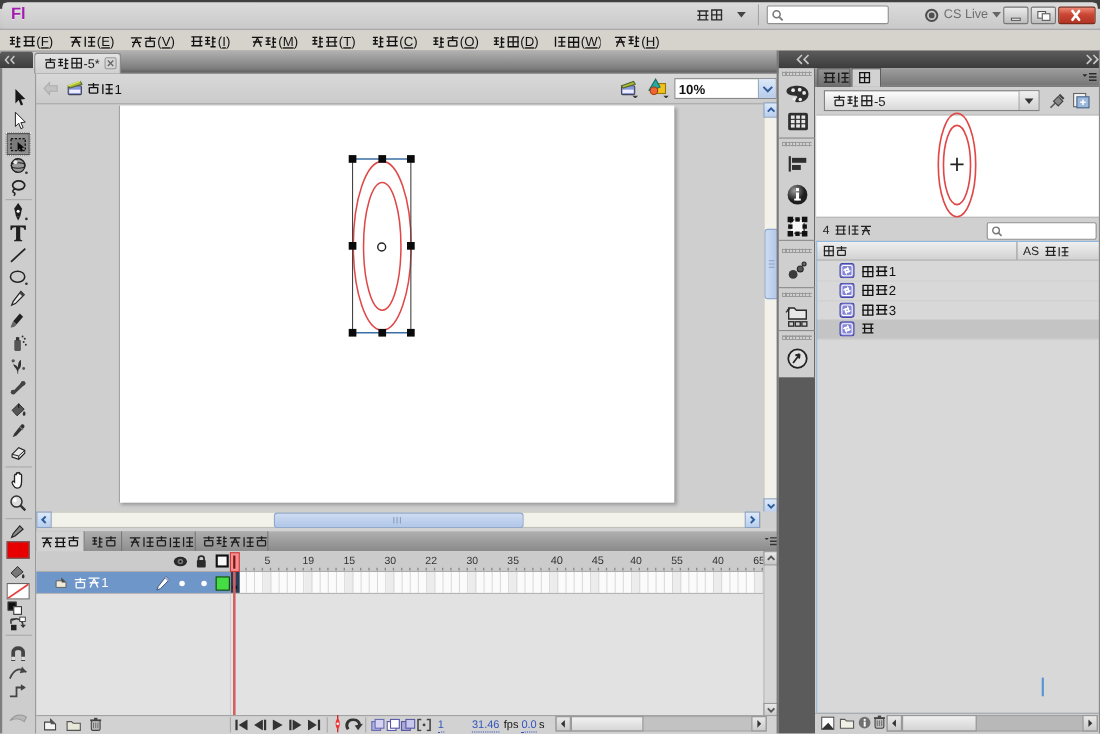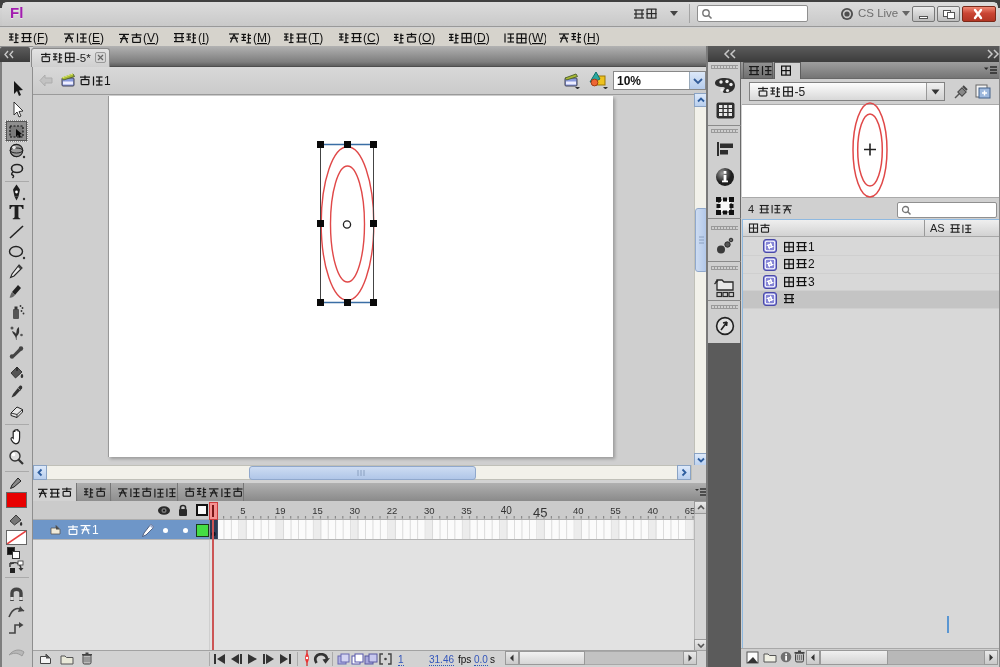--- a/index.html
+++ b/index.html
@@ -697,21 +697,21 @@
     </svg>
 <div class="ab" style="left:196px;top:504px;width:12px;height:12px;border:2.5px solid #111;background:#f8f8f8"></div>
 <div class="ab" style="left:235.0px;top:505px;width:16px;text-align:center;font-size:9.5px;color:#333">5</div>
 <div class="ab" style="left:272.3px;top:505px;width:16px;text-align:center;font-size:9.5px;color:#333">19</div>
 <div class="ab" style="left:309.5px;top:505px;width:16px;text-align:center;font-size:9.5px;color:#333">15</div>
 <div class="ab" style="left:346.8px;top:505px;width:16px;text-align:center;font-size:9.5px;color:#333">30</div>
 <div class="ab" style="left:384.0px;top:505px;width:16px;text-align:center;font-size:9.5px;color:#333">22</div>
 <div class="ab" style="left:421.3px;top:505px;width:16px;text-align:center;font-size:9.5px;color:#333">30</div>
 <div class="ab" style="left:458.5px;top:505px;width:16px;text-align:center;font-size:9.5px;color:#333">35</div>
 <div class="ab" style="left:495.8px;top:505px;width:16px;text-align:right;font-size:10px;color:#333">40</div>
-<div class="ab" style="left:533.0px;top:505px;width:16px;text-align:left;font-size:13px;color:#333">45</div>
+<div class="ab" style="left:533.0px;top:505px;width:16px;text-align:right;font-size:10px;color:#333">45</div>
 <div class="ab" style="left:570.3px;top:505px;width:16px;text-align:center;font-size:9.5px;color:#333">40</div>
 <div class="ab" style="left:607.5px;top:505px;width:16px;text-align:center;font-size:9.5px;color:#333">55</div>
 <div class="ab" style="left:644.8px;top:505px;width:16px;text-align:center;font-size:9.5px;color:#333">40</div>
 <div class="ab" style="left:682.0px;top:505px;width:16px;text-align:center;font-size:9.5px;color:#333">65</div>
 <svg class="ab" style="left:33px;top:516px" width="675" height="4" viewBox="0 0 675 4">
       <rect x="182.5" y="0" width="1.2" height="2.6" fill="#888"></rect>
       <rect x="190.0" y="0" width="1.2" height="2.6" fill="#888"></rect>
       <rect x="197.4" y="0" width="1.2" height="2.6" fill="#888"></rect>
       <rect x="204.9" y="0" width="1.2" height="2.6" fill="#888"></rect>
       <rect x="212.3" y="0" width="1.2" height="2.6" fill="#888"></rect>

